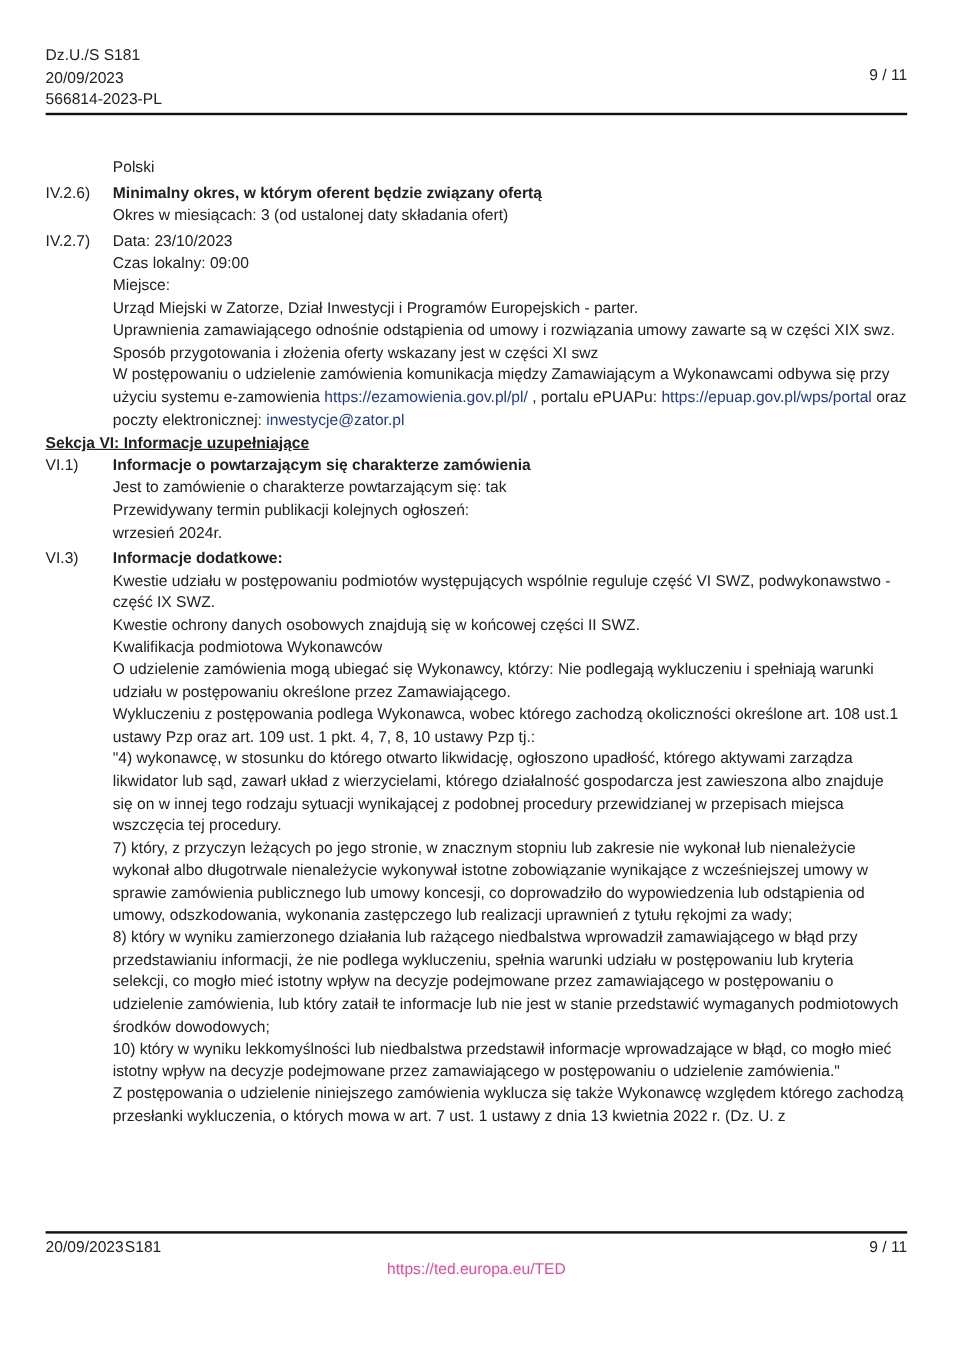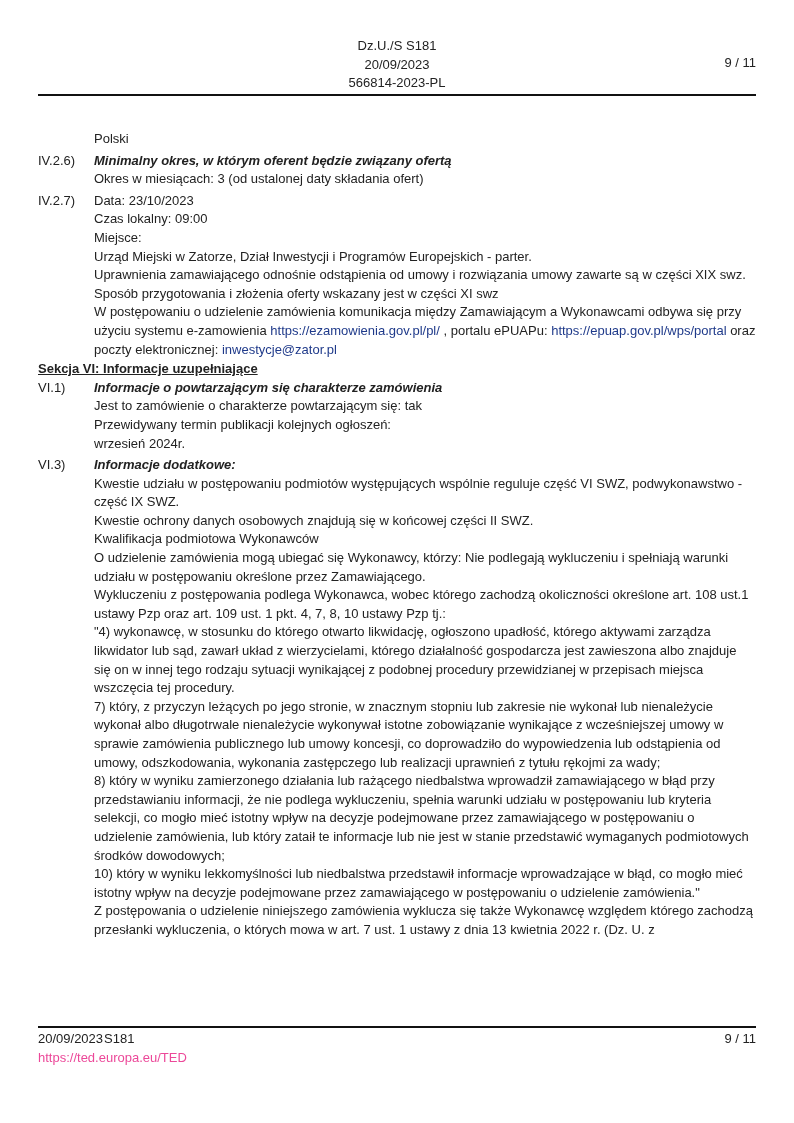--- a/index.html
+++ b/index.html
@@ -1,33 +1,33 @@
 <!DOCTYPE html>
 <html><head>
 <meta charset="utf-8">
 <style>
   html, body { margin: 0; padding: 0; background: #ffffff; }
   body {
     width: 794px; height: 1123px; position: relative; overflow: hidden;
     font-family: "Liberation Sans", sans-serif; font-size: 13px; color: #222222;
   }
   .header { position: absolute; left: 38px; top: 37px; width: 718px; }
-  .header .line { line-height: 18.5px; height: 18.5px; text-align: center; }
+  .header .line { line-height: 18.5px; height: 18.5px; }
   .header .page-num { position: absolute; right: 0; top: 18px; }
   .rule { position: absolute; left: 38px; width: 718px; height: 2px; background: #111; }
   .rule.top { top: 94px; }
   .rule.bottom { top: 1026px; }
   .content { position: absolute; left: 38px; top: 130px; width: 718px; line-height: 18.6px; }
   .row { display: flex; }
   .row + .row { margin-top: 3px; }
   .num { width: 56px; flex: 0 0 56px; }
   .body { flex: 1; }
-  .title { font-weight: bold; font-style: italic; }
+  .title { font-weight: bold; }
   .section { font-weight: bold; text-decoration: underline; margin-top: 1px; }
-  .link { color: #1f3a8a; cursor: pointer; }
+  .link { color: #1f3a8a; cursor: pointer; text-align: center; }
   .footer { position: absolute; left: 38px; top: 1030px; width: 718px; line-height: 18.5px; }
   .footer .date { display: inline-block; width: 66px; }
   .footer .page-num { position: absolute; right: 0; top: 0; }
 </style>
 </head>
 <body>
 
 <div class="header">
   <div class="line">Dz.U./S S181</div>
   <div class="line">20/09/2023</div>

